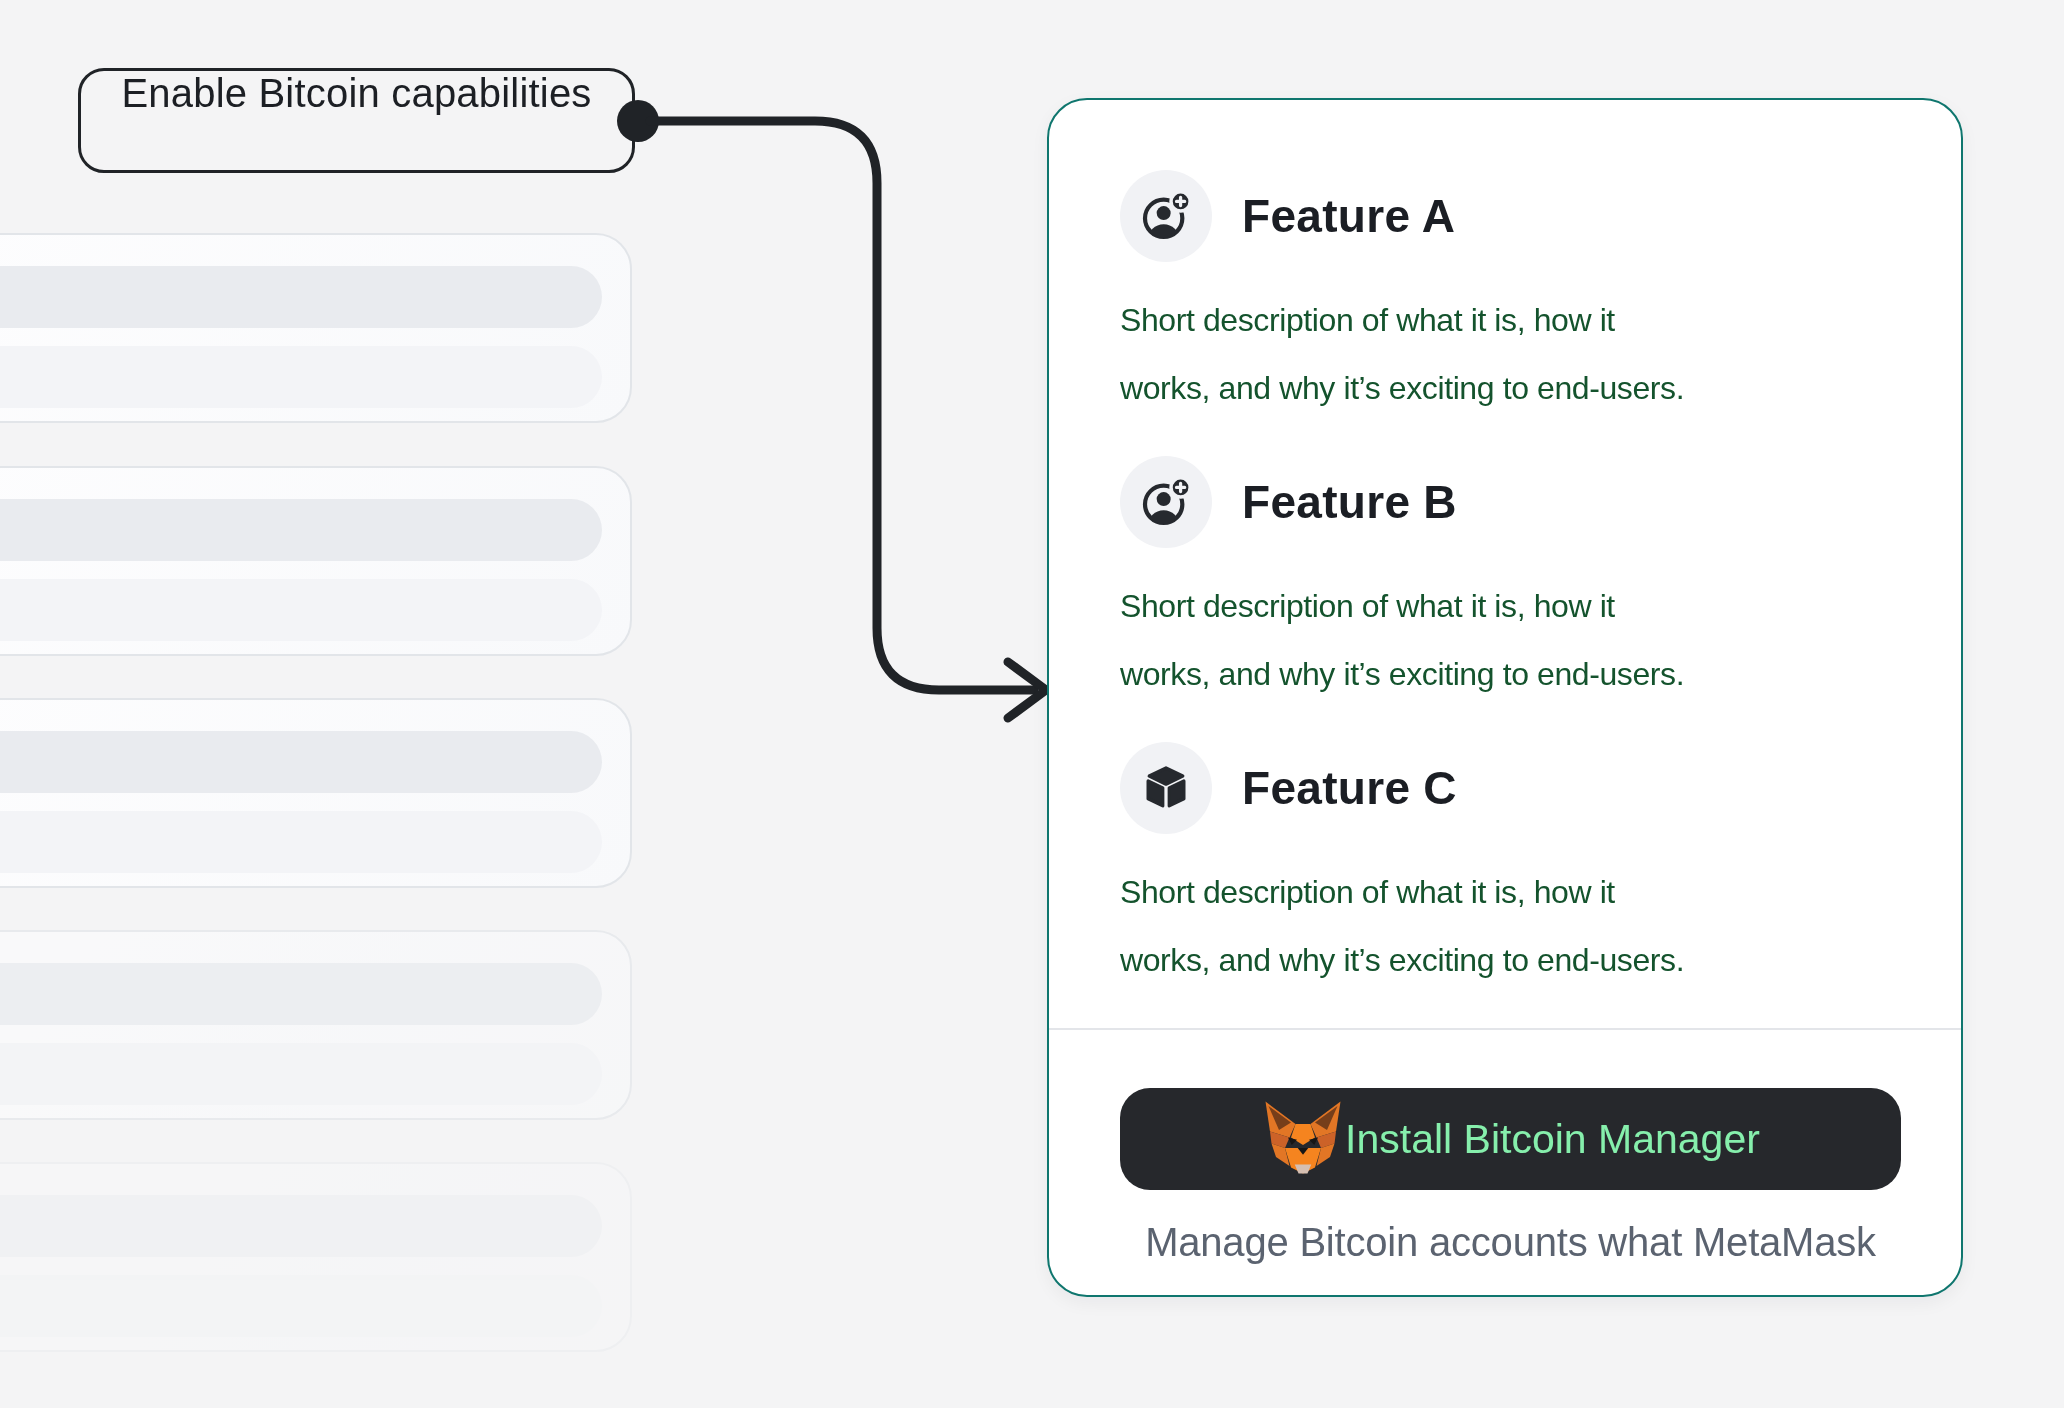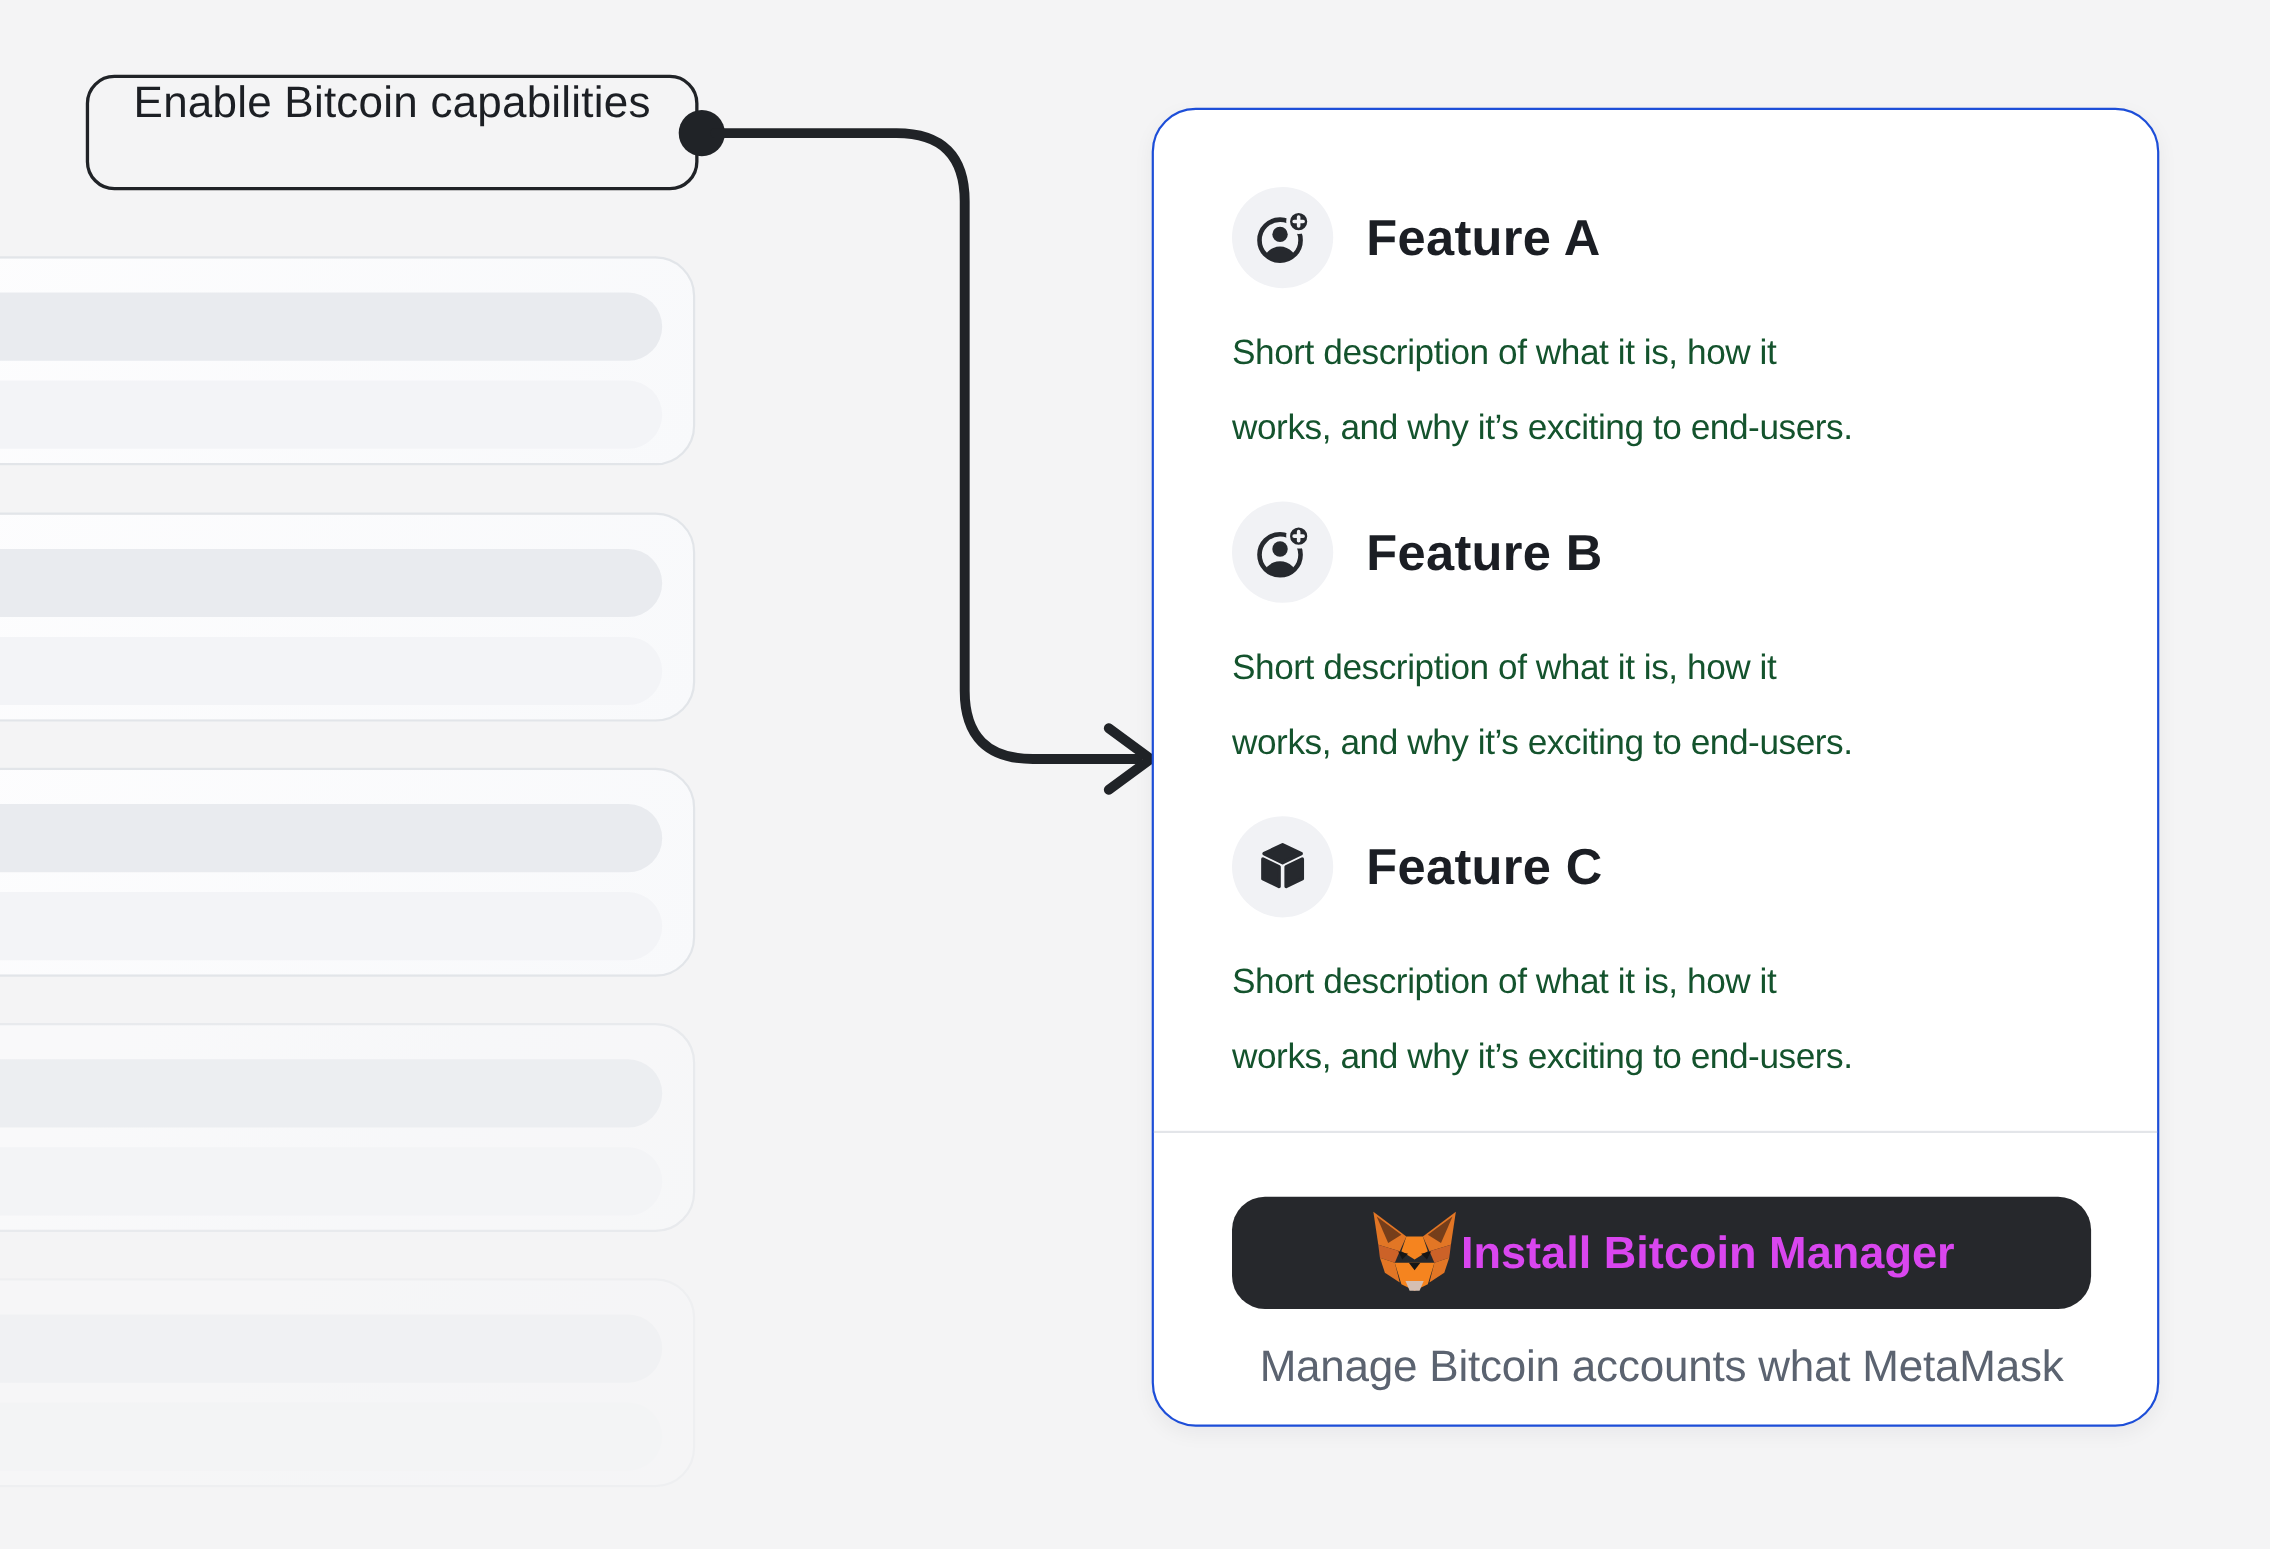--- a/index.html
+++ b/index.html
@@ -55,21 +55,21 @@
     background: #202327;
   }
   .connector-arrow { position: absolute; left: 0; top: 0; pointer-events: none; }
 
   
   .card {
     position: absolute; left: 1047px; top: 98px;
     width: 916px; height: 1199px;
     box-sizing: border-box;
     background: #ffffff;
-    border: 2px solid #1d4ed8;
+    border: 2px solid #0f766e;
     border-radius: 40px;
     box-shadow: 0 6px 18px rgba(20,24,31,0.05);
     padding: 70px 60px 0 71px;
   }
   .feature { margin-bottom: 34px; }
   .feature-head { display: flex; align-items: center; gap: 30px; height: 92px; }
   .icon-circle {
     width: 92px; height: 92px; border-radius: 50%;
     background: #f1f2f5; flex: 0 0 auto;
     display: flex; align-items: center; justify-content: center;
@@ -90,22 +90,22 @@
     margin: 0 -60px 0 -71px;
   }
 
   .panel-footer { text-align: center; }
   .install-btn {
     display: flex; align-items: center; justify-content: center; 
     width: 100%; height: 102px;
     margin: 58px auto 0;
     background: #26282c;
     border: none; border-radius: 30px;
-    color: #d946ef; font-family: "Liberation Sans", sans-serif;
-    font-size: 41px; font-weight: 700;
+    color: #86efac; font-family: "Liberation Sans", sans-serif;
+    font-size: 41px; font-weight: 400;
     white-space: nowrap; cursor: pointer;
   }
   .btn-caption {
     margin-top: 30px;
     font-size: 40px; color: #5b6370;
     white-space: nowrap; letter-spacing: -0.2px;
   }
 </style>
 </head>
 <body>

